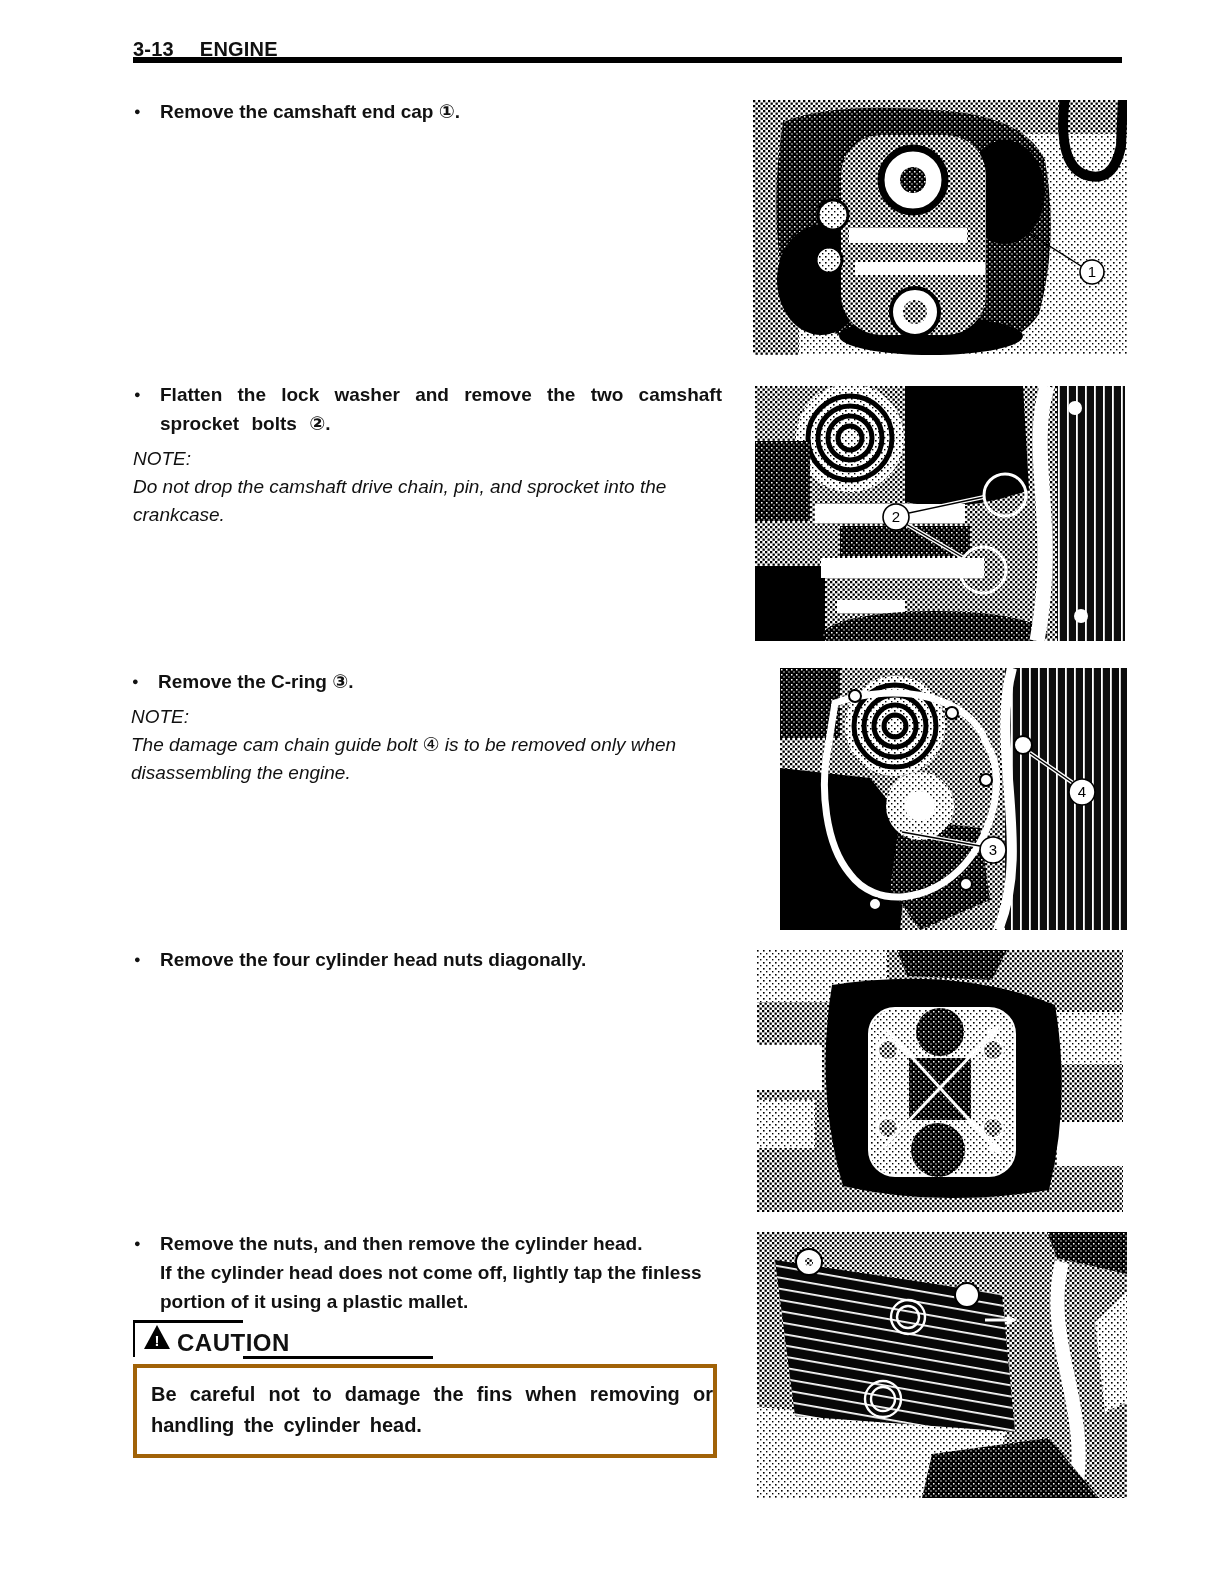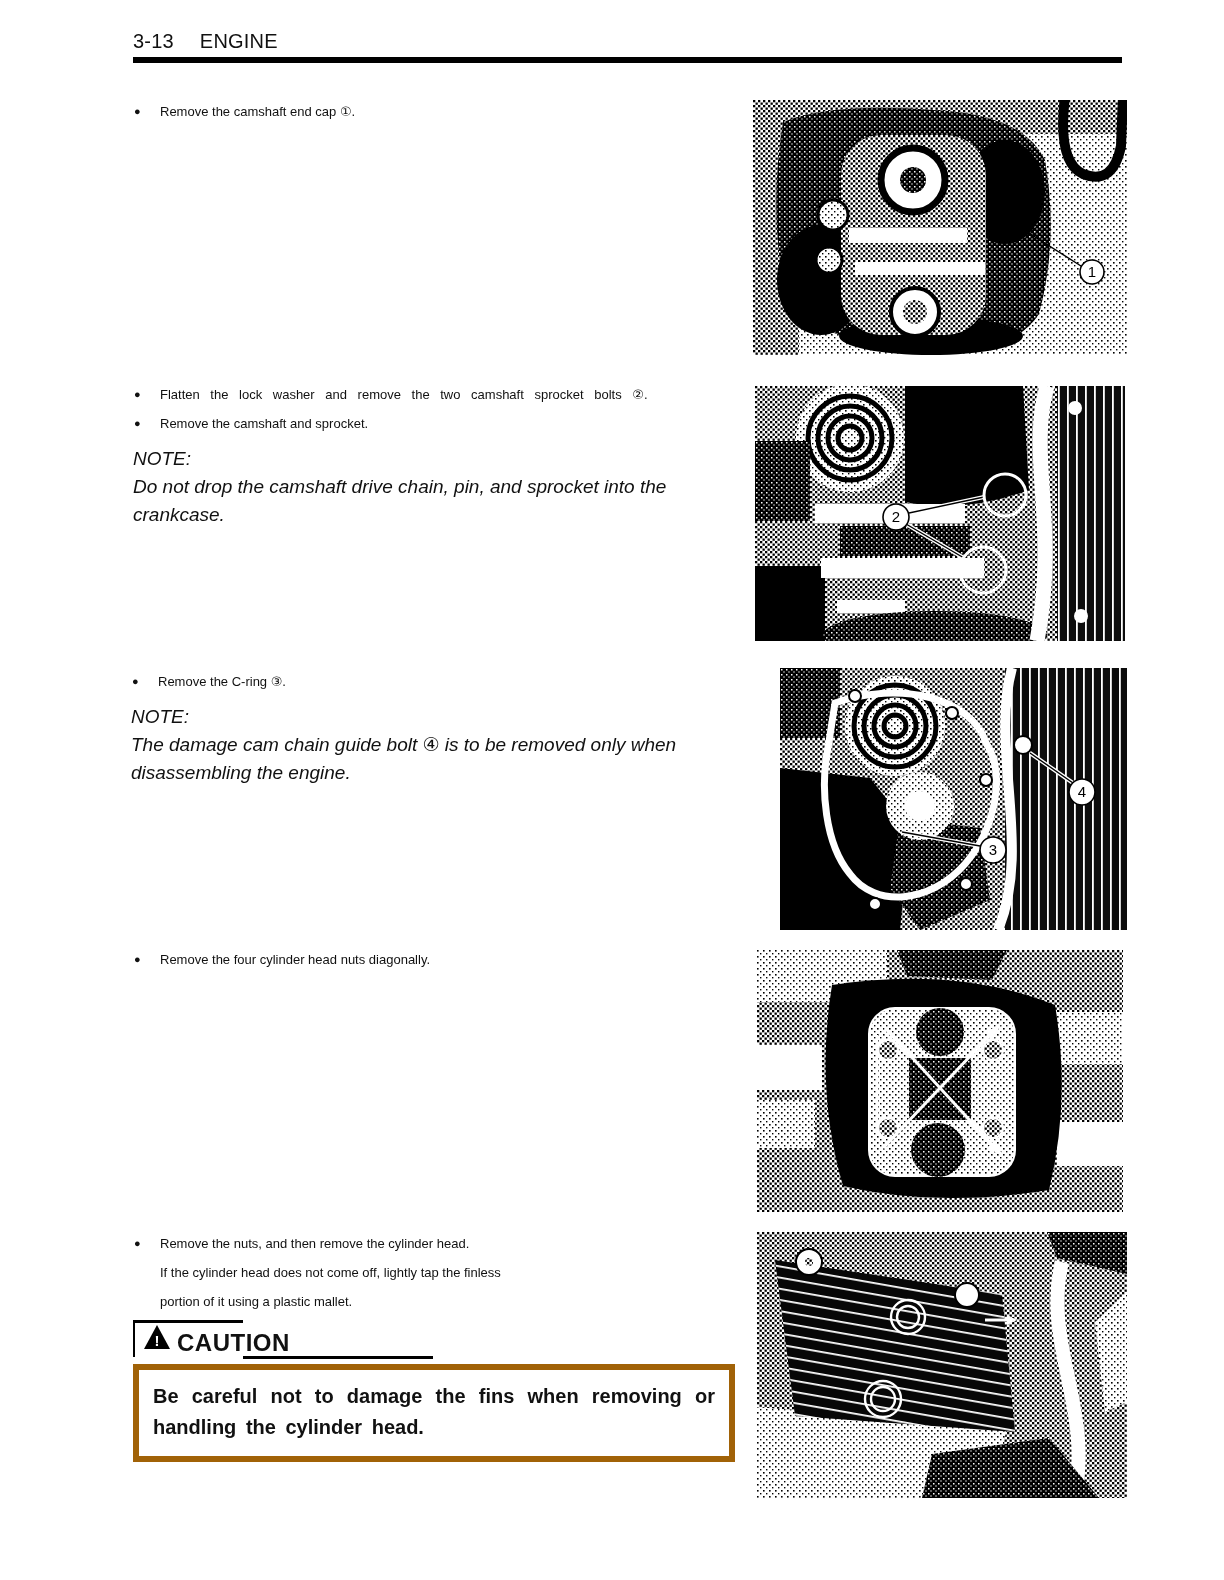--- a/index.html
+++ b/index.html
@@ -2,47 +2,47 @@
 <html><head>
 <meta charset="utf-8">
 <style>
   html,body { margin:0; padding:0; background:#e8e8e8; }
   .page {
     position:relative; width:1224px; height:1580px; margin:0 auto;
     background:#ffffff; overflow:hidden;
     font-family:"Liberation Sans","DejaVu Sans",sans-serif; color:#111;
   }
   
-  .hdr { position:absolute; left:133px; top:30px; font-size:20px; font-weight:normal; letter-spacing:.2px; }
+  .hdr { position:absolute; left:133px; top:38px; font-size:20px; font-weight:bold; letter-spacing:.2px; }
   .hdr .pn { margin-right:26px; }
   .rule { position:absolute; left:133px; top:57px; width:989px; height:6px; background:#000; }
 
   
   .txt { position:absolute; width:590px; }
   .bullet {
     position:relative; padding-left:27px; width:562px;
-    font-size:13px; line-height:29px;
+    font-size:19px; line-height:29px;font-weight:bold;
   }
   .bullet::before { content:"●"; position:absolute; left:1px; top:0; font-size:11px; line-height:29px; }
   .justify { text-align:justify; word-spacing:7px; }
   .pre { white-space:pre-line; }
   .note { margin-top:7px; padding-left:0; }
   .note-label, .note-text { font-style:italic; font-size:19px; line-height:28px; }
   .note-text { white-space:pre-line; }
 
   
   .caution-head { position:absolute; left:133px; top:1320px; width:250px; height:38px; }
   .caution-head .corner { position:absolute; left:0; top:0; width:108px; height:34px;
       border-top:3px solid #000; border-left:2px solid #000; }
   .caution-head .ctext { position:absolute; left:44px; top:9px; font-size:24px; font-weight:bold; letter-spacing:.5px; }
   .caution-head .uline { position:absolute; left:110px; top:36px; width:190px; border-bottom:3px solid #000; }
   .caution-head svg { position:absolute; left:10px; top:4px; }
   .caution-box {
-    position:absolute; left:133px; top:1364px; width:562px; padding:11px 14px 13px 14px;
-    border:6px solid #a16207; font-size:20px; font-weight:bold; line-height:31px;
+    position:absolute; left:133px; top:1364px; width:562px; padding:11px 0 13px 14px;
+    border:4px solid #a16207; font-size:20px; font-weight:bold; line-height:31px;
     text-align:justify; word-spacing:4px;
   }
 
   
   figure.photo { position:absolute; margin:0; }
   figure.photo svg { display:block; }
   .callout circle { fill:#fff; stroke:#000; stroke-width:1.6; }
   .callout text {
     font-family:"Liberation Sans","DejaVu Sans",sans-serif;
     font-size:15px; fill:#000; text-anchor:middle;
@@ -116,21 +116,20 @@
       <line class="lead" x1="268" y1="128" x2="328" y2="166"></line>
       <g class="callout">
         <circle cx="339" cy="172" r="12"></circle>
         <text x="339" y="177">1</text>
       </g>
     </svg>
   </figure>
 
   <section class="txt" style="left:133px; top:380px;">
     <div class="bullet justify">Flatten the lock washer and remove the two camshaft sprocket bolts ②.</div>
-    <div class="bullet">Remove the camshaft and sprocket.</div>
     <div class="note">
       <div class="note-label">NOTE:</div>
       <div class="note-text">Do not drop the camshaft drive chain, pin, and sprocket into the
 crankcase.</div>
     </div>
   </section>
 
   <figure class="photo" style="left:755px; top:386px;" role="img" aria-label="Halftone photo: camshaft sprocket, two sprocket bolts circled">
     <svg viewBox="0 0 370 255" width="370" height="255">
       <rect width="370" height="255" fill="url(#pMid)"></rect>

